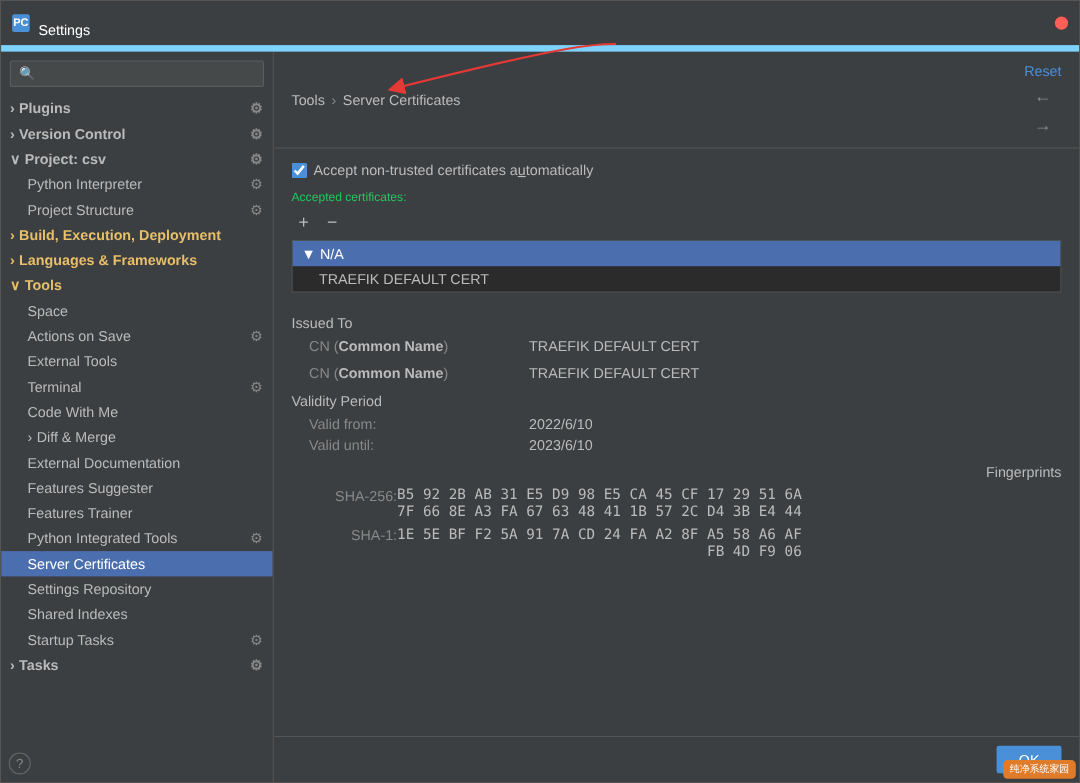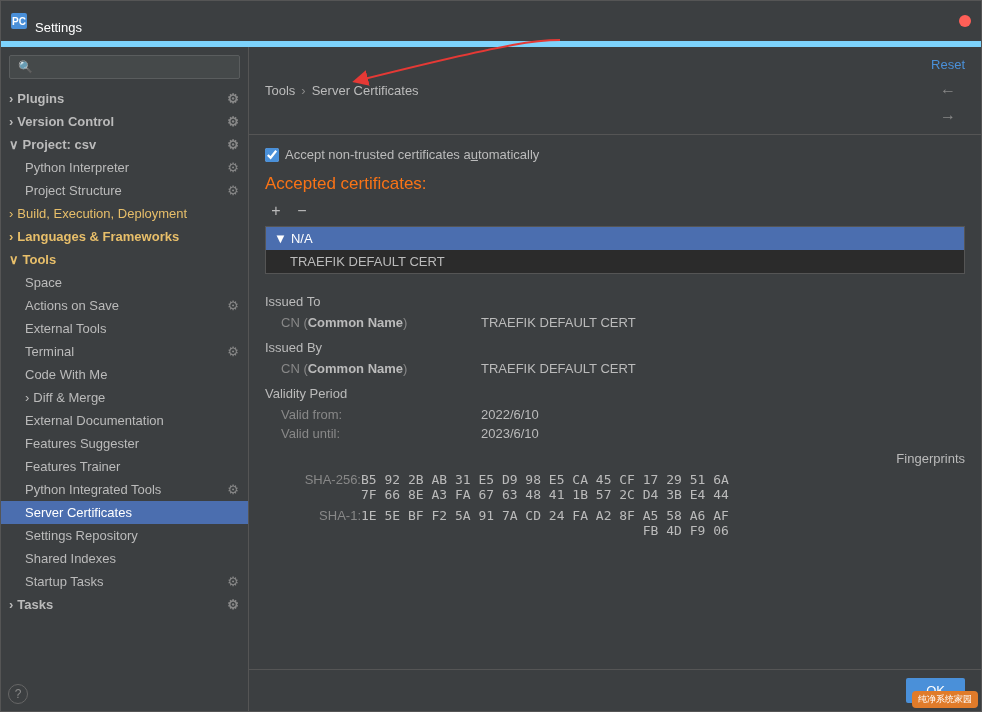--- a/index.html
+++ b/index.html
@@ -169,23 +169,23 @@
       margin-bottom: 12px;
     }
     .checkbox-row input[type="checkbox"] {
       accent-color: #4a90d9;
       width: 14px; height: 14px;
     }
     .checkbox-label { color: #bbb; }
     .checkbox-label u { text-decoration: underline; }
 
     .section-label {
-      color: #f97316;
+      color: #22c55e;
       margin-bottom: 6px;
-      font-size: 17px;
+      font-size: 11px;
     }
 
     .cert-toolbar {
       display: flex; gap: 4px;
       margin-bottom: 4px;
     }
     .cert-tool-btn {
       width: 22px; height: 22px;
       background: transparent;
       border: 1px solid transparent;
@@ -323,21 +323,21 @@
           <span class="gear-icon">⚙</span>
         </div>
         <div class="sidebar-item sidebar-indent-1">
           <span>Python Interpreter</span>
           <span class="gear-icon">⚙</span>
         </div>
         <div class="sidebar-item sidebar-indent-1">
           <span>Project Structure</span>
           <span class="gear-icon">⚙</span>
         </div>
-        <div class="sidebar-item section-header collapsed" style="font-weight:normal;color:#e8bf6a;">
+        <div class="sidebar-item section-header collapsed" style="font-weight:bold;color:#e8bf6a;">
           <span>Build, Execution, Deployment</span>
         </div>
         <div class="sidebar-item section-header collapsed" style="font-weight:bold;color:#e8bf6a;">
           <span>Languages &amp; Frameworks</span>
         </div>
         <div class="sidebar-item section-header expanded" style="font-weight:bold;color:#e8bf6a;">
           <span>Tools</span>
         </div>
         <div class="sidebar-item sidebar-indent-1">
           <span>Space</span>
@@ -437,21 +437,20 @@
 
           <div class="details-section">
             <div class="details-section-title">Issued To</div>
             <div class="details-row">
               <span class="details-key">CN (<strong>Common Name</strong>)</span>
               <span class="details-val">TRAEFIK DEFAULT CERT</span>
             </div>
           </div>
 
           <div class="details-section">
-            <div class="details-section-title">Issued By</div>
             <div class="details-row">
               <span class="details-key">CN (<strong>Common Name</strong>)</span>
               <span class="details-val">TRAEFIK DEFAULT CERT</span>
             </div>
           </div>
 
           <div class="details-section">
             <div class="details-section-title">Validity Period</div>
             <div class="details-row">
               <span class="details-key">Valid from:</span>

